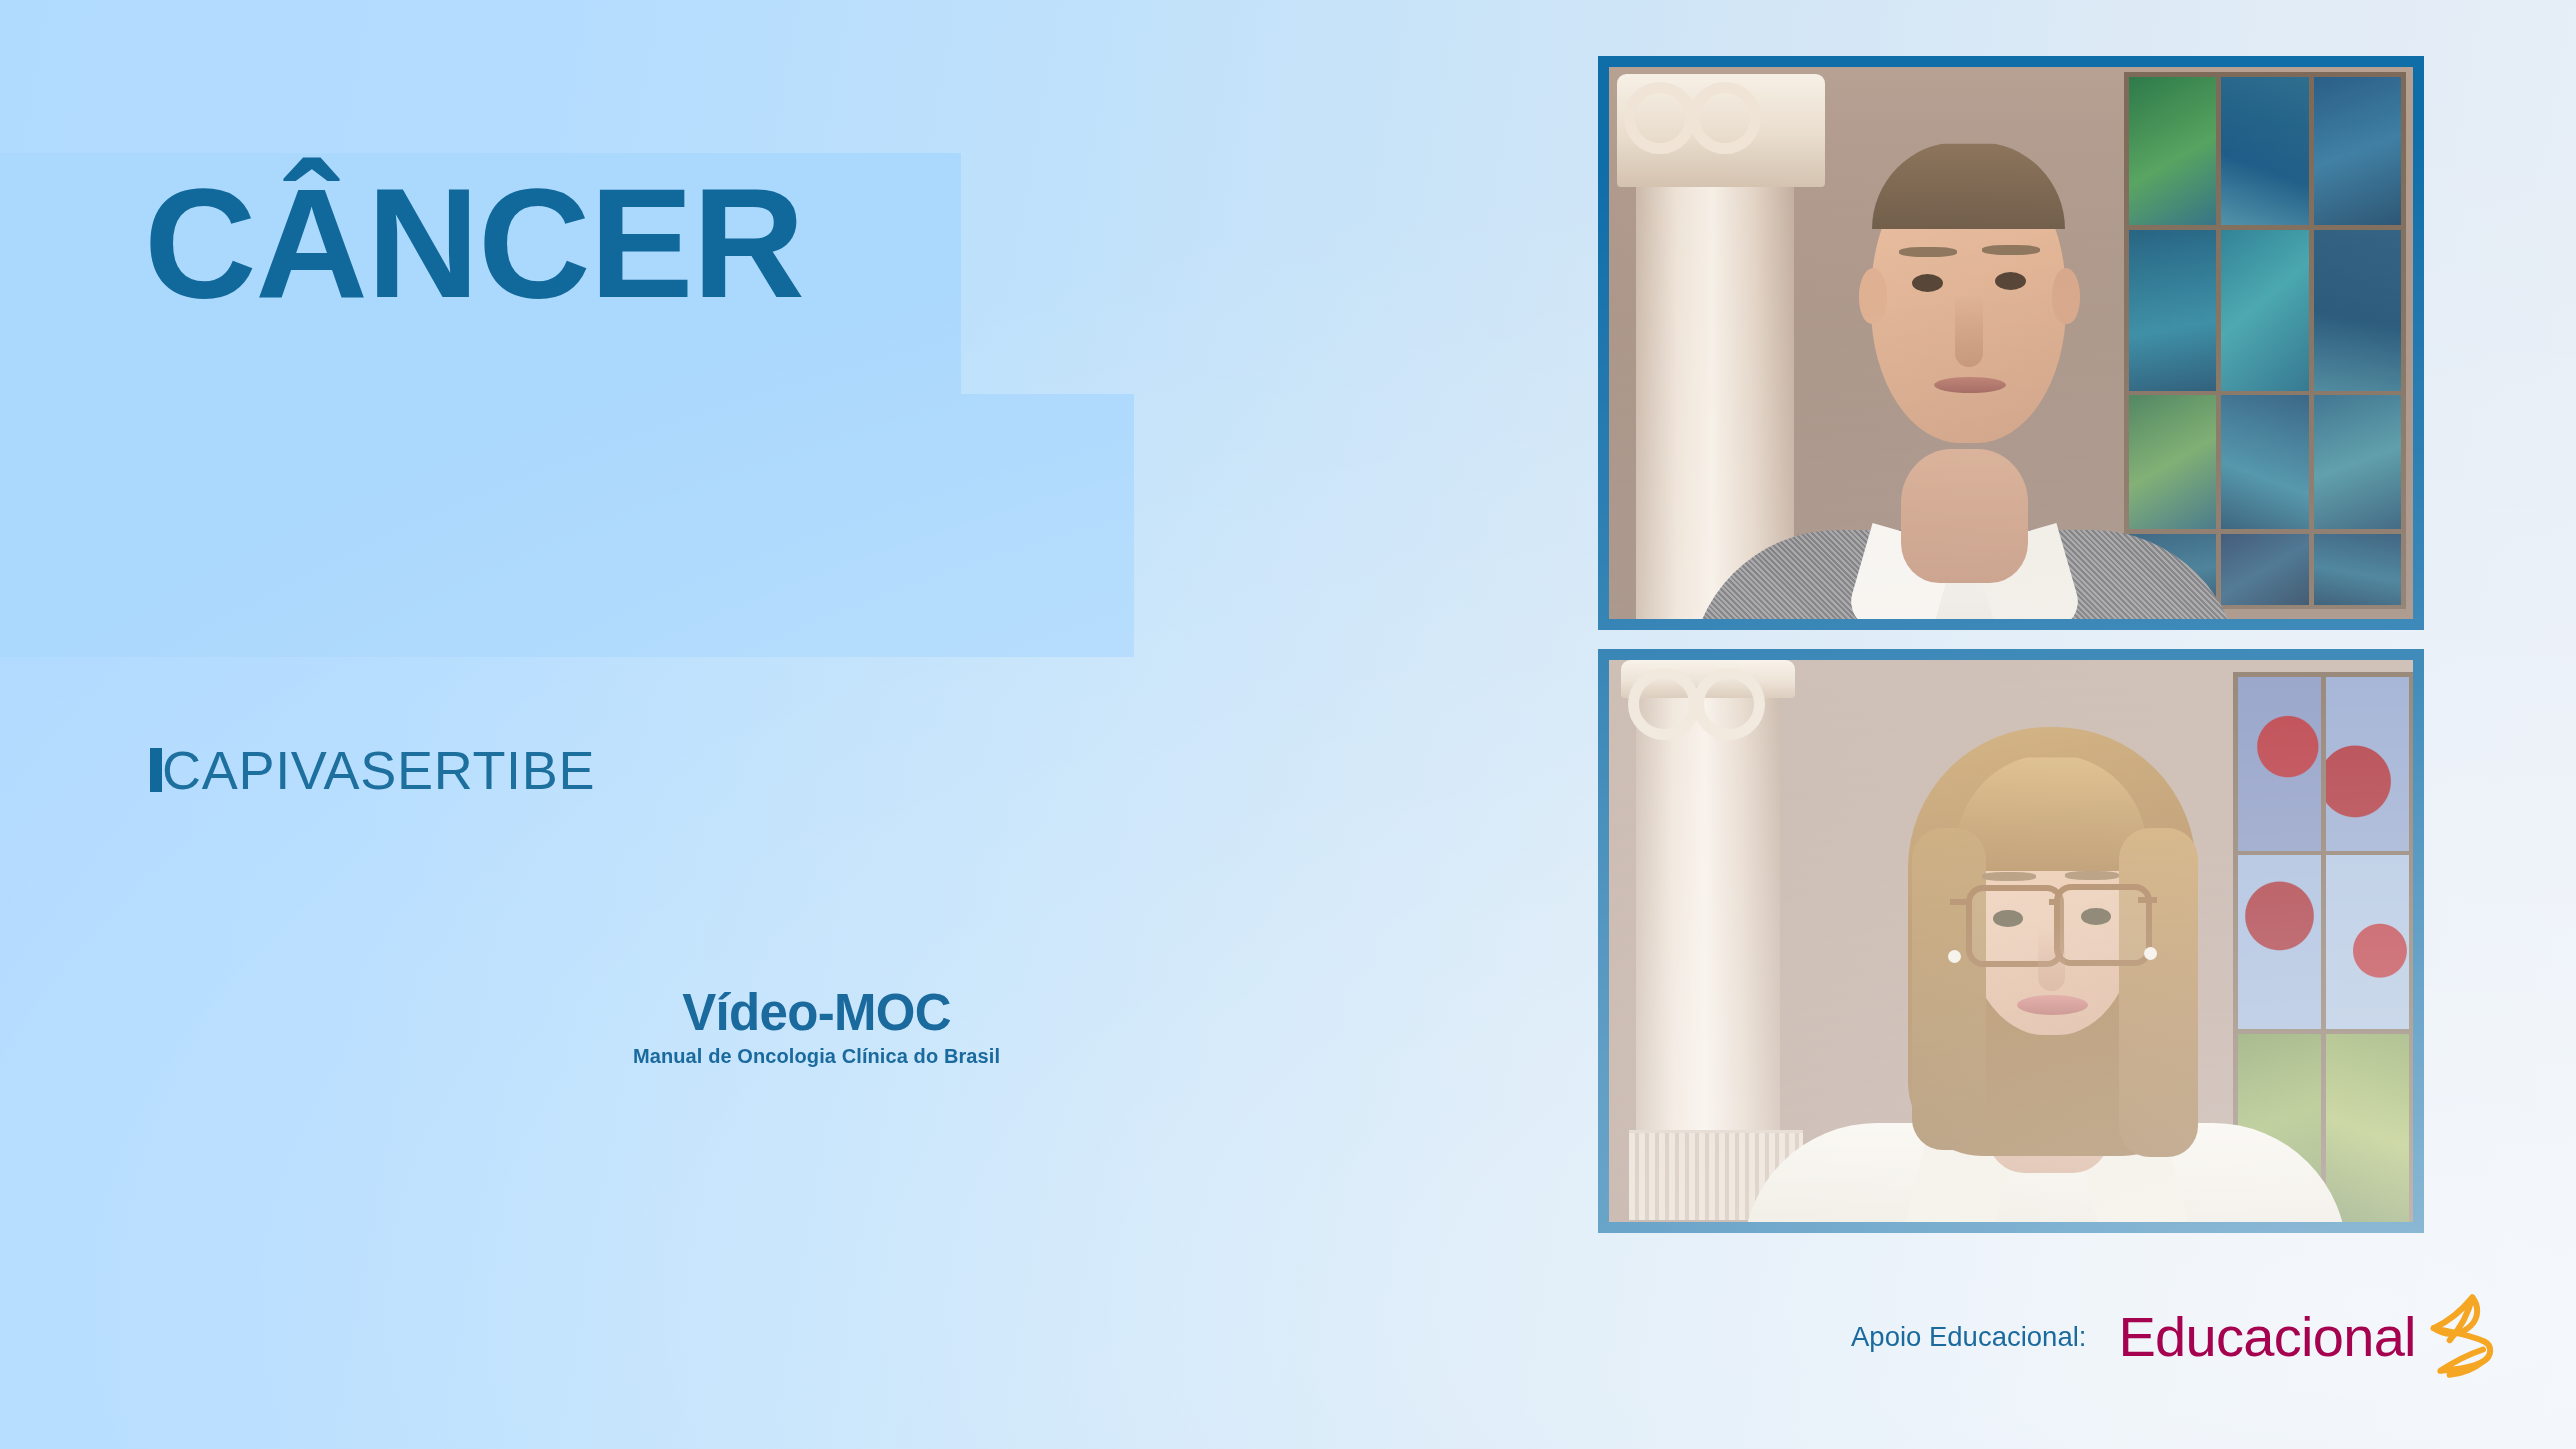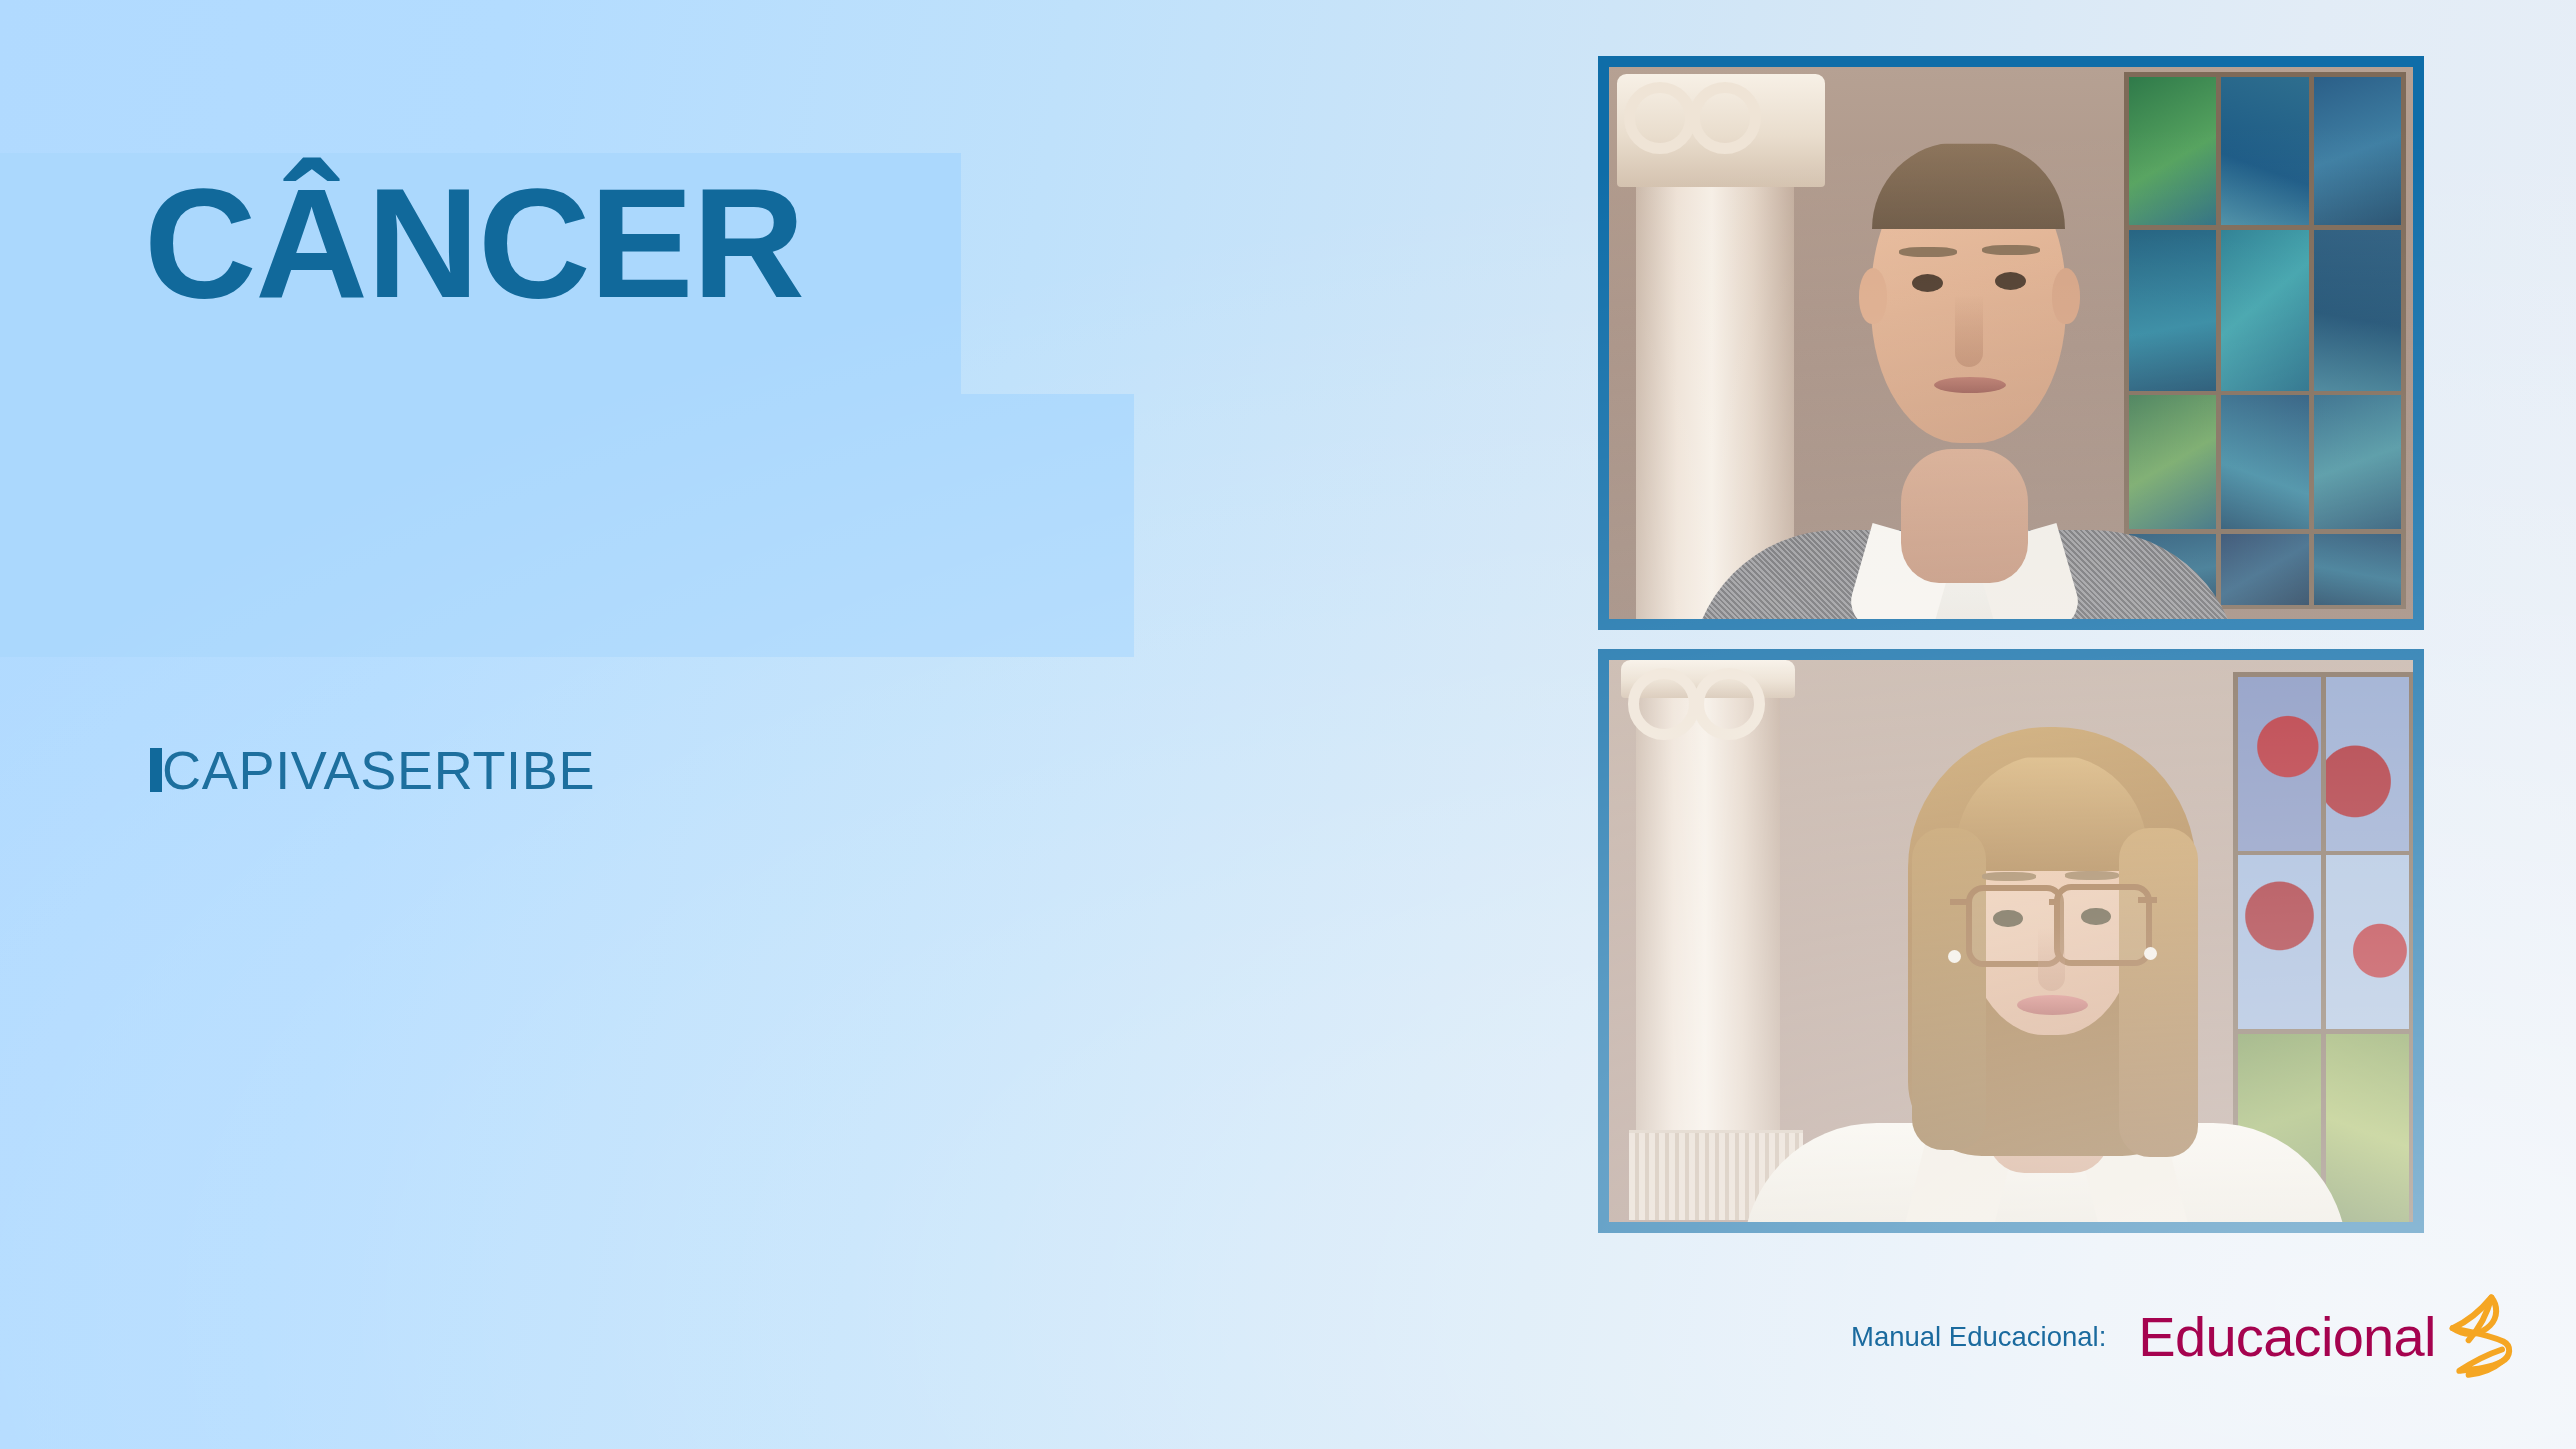--- a/index.html
+++ b/index.html
@@ -232,20 +232,24 @@
 
   <div class="title-block">
     <div class="title-line">CÂNCER</div>
   </div>
 
   <div class="subtitle-row">
     <div class="subtitle-bar"></div>
     <div class="subtitle-text">CAPIVASERTIBE</div>
   </div>
 
+  <div class="moc-logo">
+    <div class="moc-wordmark">Vídeo-MOC</div>
+    <div class="moc-tagline">Manual de Oncologia Clínica do Brasil</div>
+  </div>
 
   <div class="vframe" id="frame-top">
     <div class="scene">
       <div class="wall"></div>
 
       <div class="column" style="left:27px; top:114px; width:158px; height:470px;"></div>
       <div class="capital" style="left:8px; top:6.7px; width:208px; height:113px;"></div>
 
       <div class="window" style="left:515px; top:5.4px; width:282px; height:537px;
                   grid-template-columns:1fr 1fr 1fr; grid-template-rows:148px 161px 134px 1fr;">
@@ -374,21 +378,21 @@
         <div class="mouth" style="left:408px; top:335px; width:71px; height:20px;
                     background:linear-gradient(180deg,#d4827a,#b05f58);"></div>
 
         <div class="earring" style="left:339px; top:290px; width:13.4px; height:13.4px;"></div>
         <div class="earring" style="left:535px; top:287px; width:13.4px; height:13.4px;"></div>
       </div>
     </div>
   </div>
 
   <div class="sponsor">
-    <span class="sponsor-label">Manual Educacional:</span>
+    <span class="sponsor-label">Apoio Educacional:</span>
     <span class="az-logo">
       <span class="az-word">Educacional</span>
       <span class="az-mark">
         <svg width="72" height="85" viewBox="0 0 108 126" fill="none" stroke="#f5a623" stroke-width="9" stroke-linecap="round" stroke-linejoin="round">
           <path d="M74 6 C84 18 84 36 72 48 C58 62 36 66 16 52 C34 44 56 28 74 6 Z"></path>
           <path d="M74 6 C68 30 56 52 40 70"></path>
           <path d="M16 52 C40 58 66 60 92 72 C104 78 104 94 90 102 C72 112 46 114 26 116 C44 104 66 92 90 84"></path>
           <path d="M90 102 C78 112 60 120 40 122"></path>
         </svg>
       </span>

